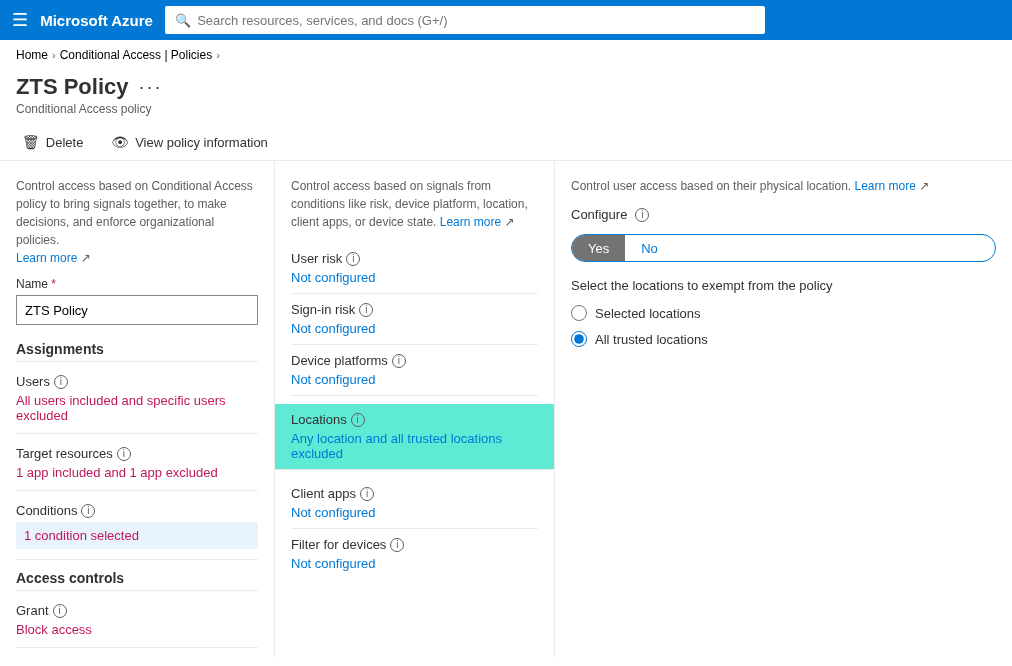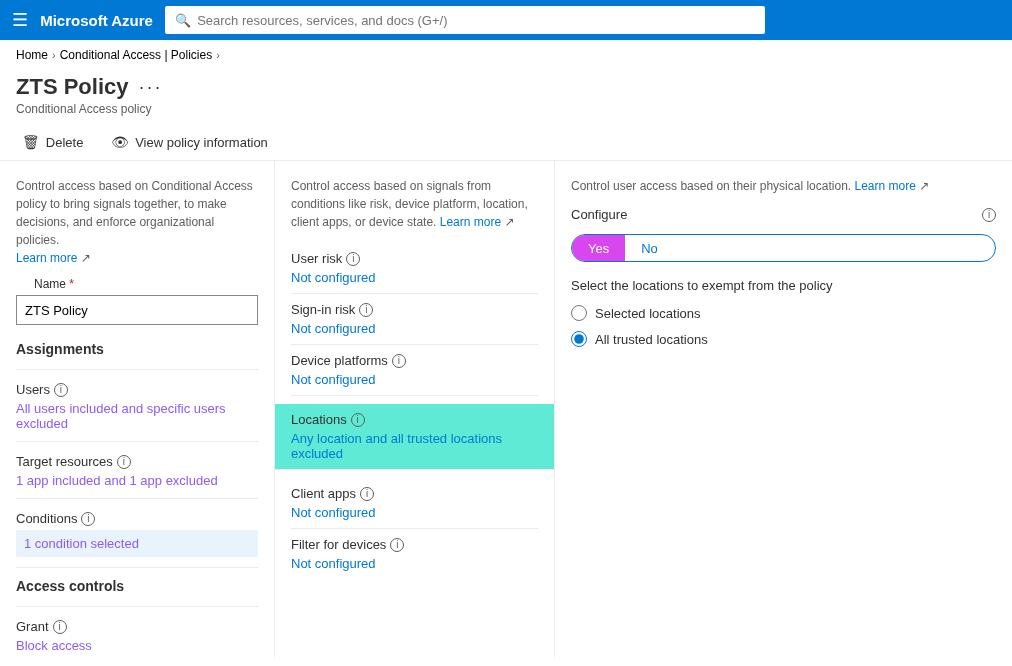--- a/index.html
+++ b/index.html
@@ -130,39 +130,38 @@
       color: #605e5c;
       line-height: 1.5;
       margin-bottom: 10px;
     }
     .left-panel-desc a { color: #0078d4; text-decoration: none; }
 
     .field-label {
       font-size: 12px;
       color: #323130;
       margin-bottom: 4px;
-      margin-left: 18px;
     }
     .required { color: #a4262c; }
     .field-input {
       width: 100%;
       border: 1px solid #8a8886;
       height: 30px;
       padding: 0 8px;
       font-size: 13px;
       outline: none;
       margin-bottom: 16px;
     }
 
     .section-title {
       font-size: 14px;
       font-weight: 600;
       color: #323130;
       margin-bottom: 4px;
-      padding-bottom: 12px;
+      padding-bottom: 4px;
       border-bottom: 1px solid #edebe9;
     }
 
     .sub-section {
       margin-top: 12px;
     }
     .sub-label {
       font-size: 13px;
       color: #323130;
       display: flex;
@@ -176,21 +175,21 @@
       border-radius: 50%;
       border: 1px solid #605e5c;
       display: inline-flex;
       align-items: center;
       justify-content: center;
       font-size: 10px;
       color: #605e5c;
       cursor: default;
     }
     .link-value {
-      color: #8b5cf6;
+      color: #be185d;
       font-size: 13px;
       text-decoration: none;
       cursor: pointer;
       display: block;
       margin-bottom: 4px;
     }
     .condition-selected {
       background: #e8f3fc;
       padding: 6px 8px;
       border-radius: 2px;
@@ -253,21 +252,20 @@
       line-height: 1.5;
       margin-bottom: 12px;
     }
     .right-panel-desc a { color: #0078d4; text-decoration: none; }
 
     .configure-row {
       display: flex;
       align-items: center;
       gap: 8px;
       margin-bottom: 12px;
-      justify-content: space-between;
     }
     .configure-label {
       font-size: 13px;
       color: #323130;
     }
 
     
     .toggle-group {
       display: flex;
       border-radius: 20px;
@@ -277,21 +275,21 @@
     }
     .toggle-btn {
       padding: 0 16px;
       font-size: 13px;
       cursor: pointer;
       border: none;
       background: #fff;
       color: #0078d4;
     }
     .toggle-btn.active {
-      background: #d946ef;
+      background: #737373;
       color: #fff;
     }
 
     
     .tab-row {
       display: flex;
       gap: 0;
       border-bottom: 2px solid #edebe9;
       margin-bottom: 12px;
     }

